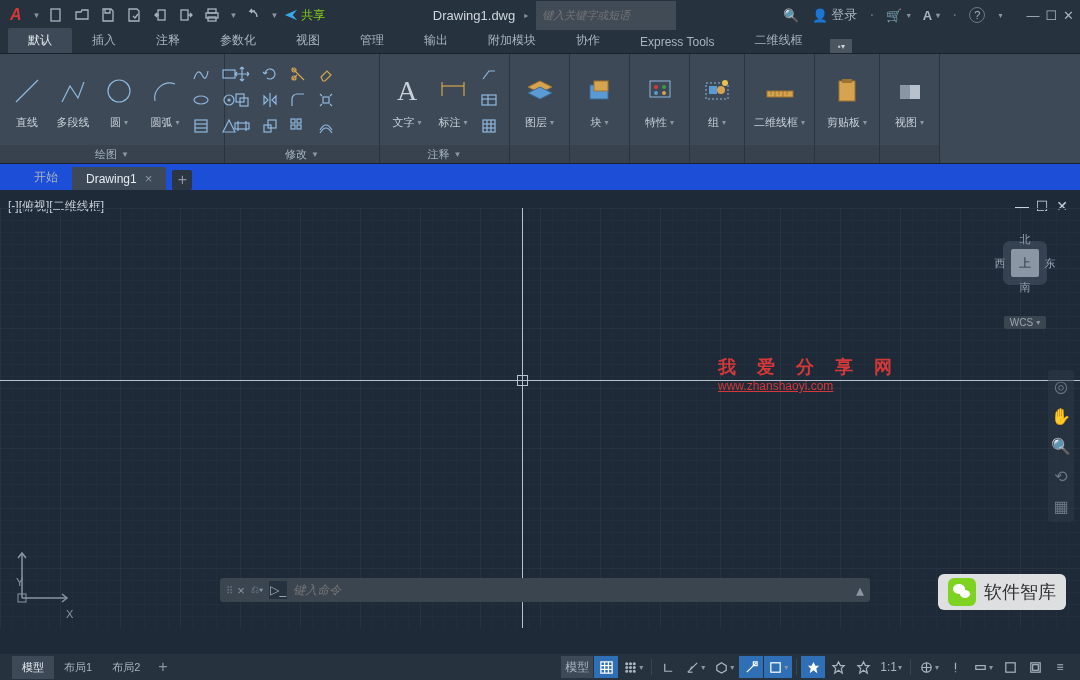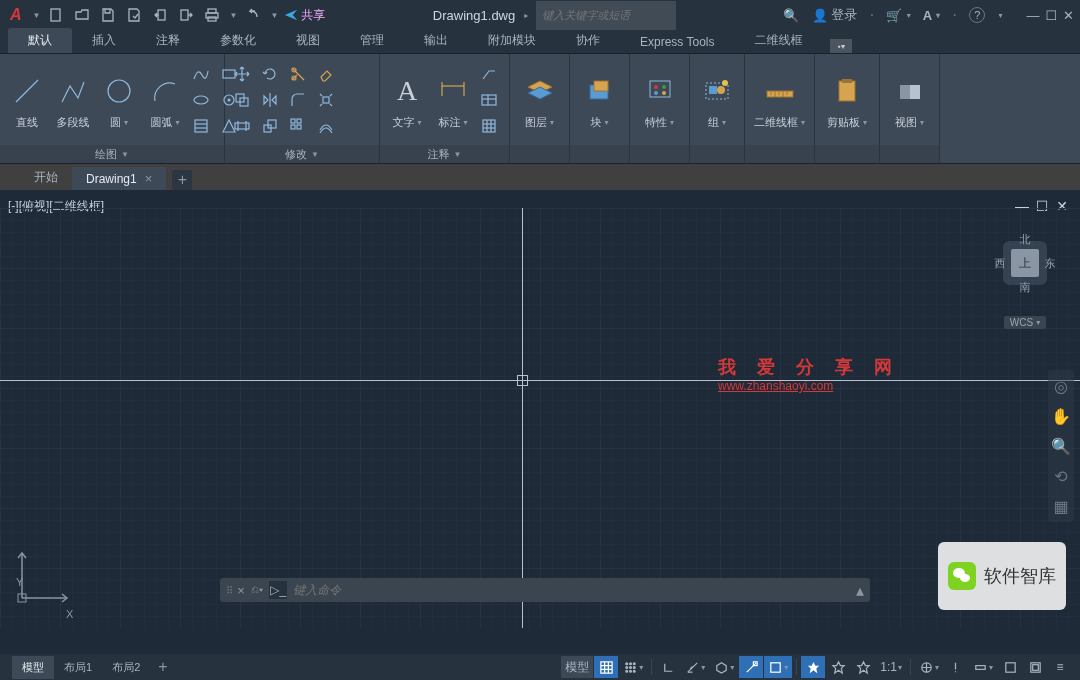--- a/index.html
+++ b/index.html
@@ -3,21 +3,21 @@
 <meta charset="utf-8">
 <style>
 * { margin:0; padding:0; box-sizing:border-box; font-family:"Microsoft YaHei",Arial,sans-serif; user-select:none; }
 body { width:1080px; height:680px; background:#1e2a38; color:#c8d0db; overflow:hidden; position:relative; }
 
 
 .titlebar { height:30px; background:#26323e; display:flex; align-items:center; padding:0 6px; gap:6px; }
 .logo { color:#d43838; font-weight:bold; font-size:16px; font-style:italic; padding:0 4px; }
 .qat-btn { width:20px; height:20px; display:flex; align-items:center; justify-content:center; cursor:pointer; color:#a8b4c0; font-size:13px; }
 .qat-btn svg { width:16px; height:16px; stroke:#a8b4c0; fill:none; stroke-width:1.3; }
-.share-link { color:#f0abfc; font-size:12px; display:flex; align-items:center; gap:3px; }
+.share-link { color:#84cc16; font-size:12px; display:flex; align-items:center; gap:3px; }
 .title-center { flex:1; display:flex; align-items:center; justify-content:center; gap:8px; }
 .doc-title { color:#cfd6de; font-size:13px; }
 .search-box { position:relative; }
 .search-box input { background:#404b56; border:none; height:29px; width:140px; padding:0 6px; color:#c8d0db; font-size:11px; font-style:italic; outline:none; }
 .title-right { display:flex; align-items:center; gap:12px; }
 .tr-btn { color:#a8b4c0; font-size:13px; cursor:pointer; display:flex; align-items:center; gap:3px; }
 .win-btns { display:flex; gap:6px; margin-left:12px; }
 .dropdown-arrow { font-size:8px; color:#8a96a3; margin-left:1px; }
 
 
@@ -33,21 +33,21 @@
 .panel-title { height:18px; background:#37424e; text-align:center; font-size:11px; color:#a8b4c0; cursor:pointer; display:flex; align-items:center; justify-content:center; gap:3px; }
 .big-btn { display:flex; flex-direction:column; align-items:center; gap:2px; padding:2px 4px; cursor:pointer; min-width:42px; }
 .big-btn .icon { height:44px; display:flex; align-items:center; justify-content:center; }
 .big-btn .lbl { font-size:11px; color:#c8d0db; white-space:nowrap; display:flex; align-items:center; gap:2px; }
 .small-grid { display:grid; grid-template-rows:repeat(3,1fr); grid-auto-flow:column; gap:4px 6px; }
 .small-btn { width:22px; height:22px; display:flex; align-items:center; justify-content:center; cursor:pointer; }
 .small-btn svg { width:18px; height:18px; }
 .col-btns { display:flex; flex-direction:column; gap:4px; }
 
 
-.file-tabs { height:26px; background:#404040; display:flex; align-items:flex-end; padding-left:20px; gap:0; }
+.file-tabs { height:26px; background:#1d4ed8; display:flex; align-items:flex-end; padding-left:20px; gap:0; }
 .file-tab { padding:4px 14px; font-size:12px; color:#a8b4c0; cursor:pointer; position:relative; display:flex; align-items:center; gap:8px; }
 .file-tab.active { background:#3d4956; color:#e5ebf2; }
 .file-tab .close-x { font-size:13px; color:#8a96a3; }
 .add-tab { width:20px; height:20px; display:flex; align-items:center; justify-content:center; color:#8a96a3; cursor:pointer; margin-left:6px; background:#2c3642; border-radius:2px; }
 
 
 .draw-area { position:relative; height:438px; background:#1e2a38; }
 .viewport-label { position:absolute; top:8px; left:8px; font-size:12px; color:#c8d0db; }
 .vp-controls { position:absolute; top:8px; right:10px; display:flex; gap:4px; color:#c8d0db; font-size:14px; }
 .vp-btn { width:16px; height:16px; cursor:pointer; display:flex; align-items:center; justify-content:center; }
@@ -85,21 +85,21 @@
 
 .cmdline { position:absolute; bottom:26px; left:220px; right:210px; height:24px; background:#3a4550; display:flex; align-items:center; gap:6px; padding:0 6px; border-radius:3px; }
 .cmd-handle { color:#6a7683; font-size:10px; letter-spacing:-2px; cursor:move; }
 .cmd-x { color:#8a96a3; font-size:13px; cursor:pointer; }
 .cmd-recent { color:#8a96a3; cursor:pointer; font-size:10px; }
 .cmd-chevron { width:18px; height:18px; background:#26323e; display:flex; align-items:center; justify-content:center; font-size:12px; color:#a8b4c0;}
 .cmd-input { flex:1; background:transparent; border:none; outline:none; color:#c8d0db; font-size:12px; font-style:italic; }
 .cmd-up { color:#8a96a3; cursor:pointer; }
 
 
-.wechat { position:absolute; bottom:18px; right:14px; display:flex; align-items:center; gap:8px; color:#323232; background:rgba(255,255,255,.85); padding:20px 10px; border-radius:6px; font-size:18px; }
+.wechat { position:absolute; bottom:18px; right:14px; display:flex; align-items:center; gap:8px; color:#323232; background:rgba(255,255,255,.85); padding:4px 10px; border-radius:6px; font-size:18px; }
 .wechat-icon { width:28px; height:28px; background:#7ed321; border-radius:6px; position:relative; }
 .wechat-icon::before,.wechat-icon::after{content:"";position:absolute;background:#fff;border-radius:50%;}
 .wechat-icon::before{width:12px;height:10px;top:6px;left:5px;}
 .wechat-icon::after{width:10px;height:8px;top:12px;left:12px;}
 
 
 .bottom { position:absolute; bottom:0; left:0; right:0; height:26px; background:#26323e; display:flex; align-items:center; }
 .layout-tabs { display:flex; height:100%; align-items:center; padding-left:12px; gap:0; }
 .layout-tab { padding:4px 10px; font-size:11px; color:#a8b4c0; cursor:pointer; }
 .layout-tab.active { background:#3d4956; color:#e5ebf2; }

